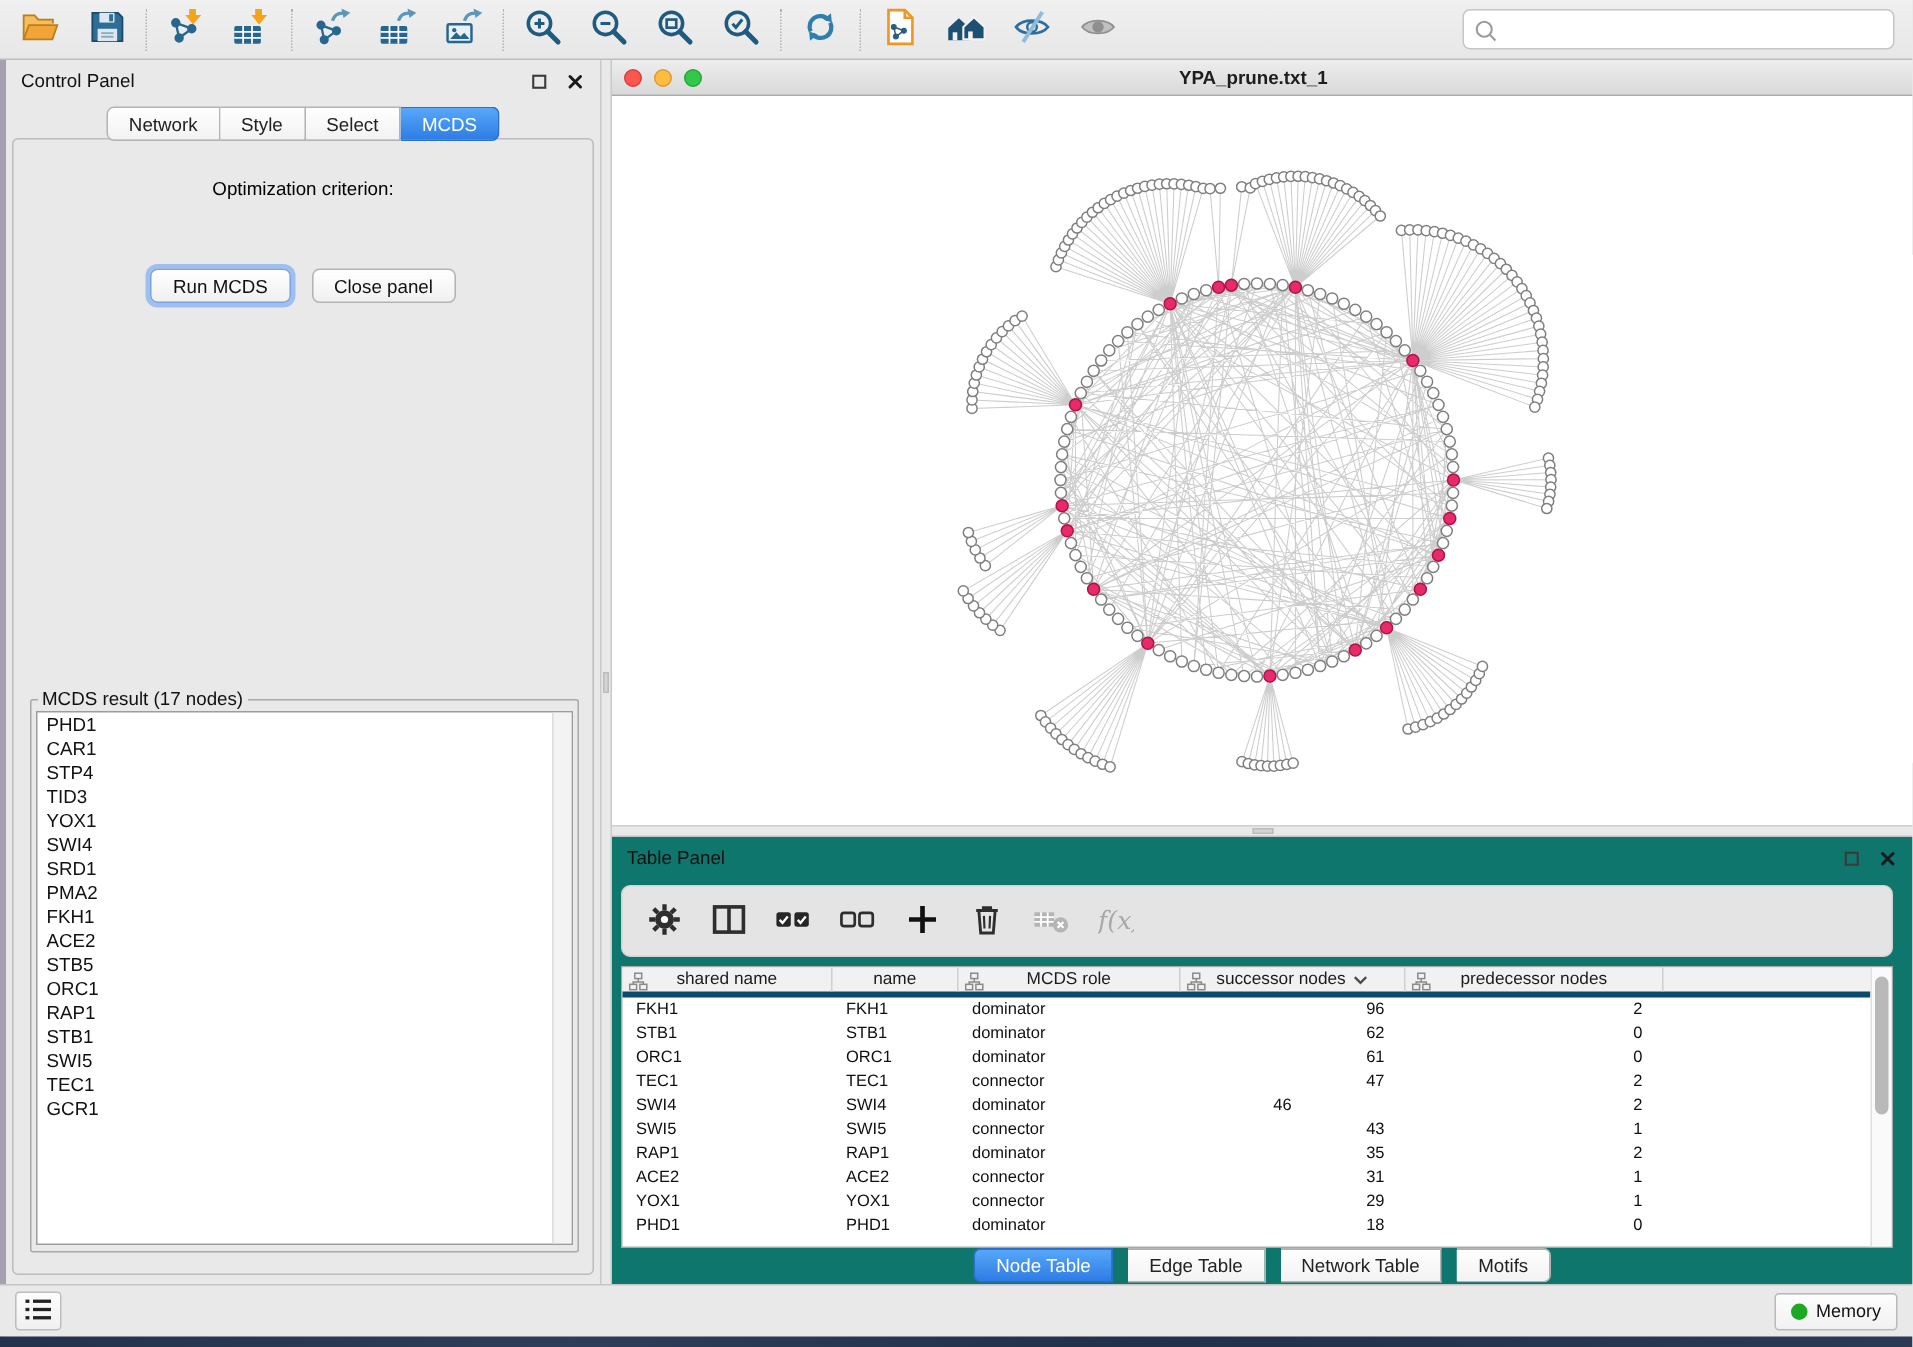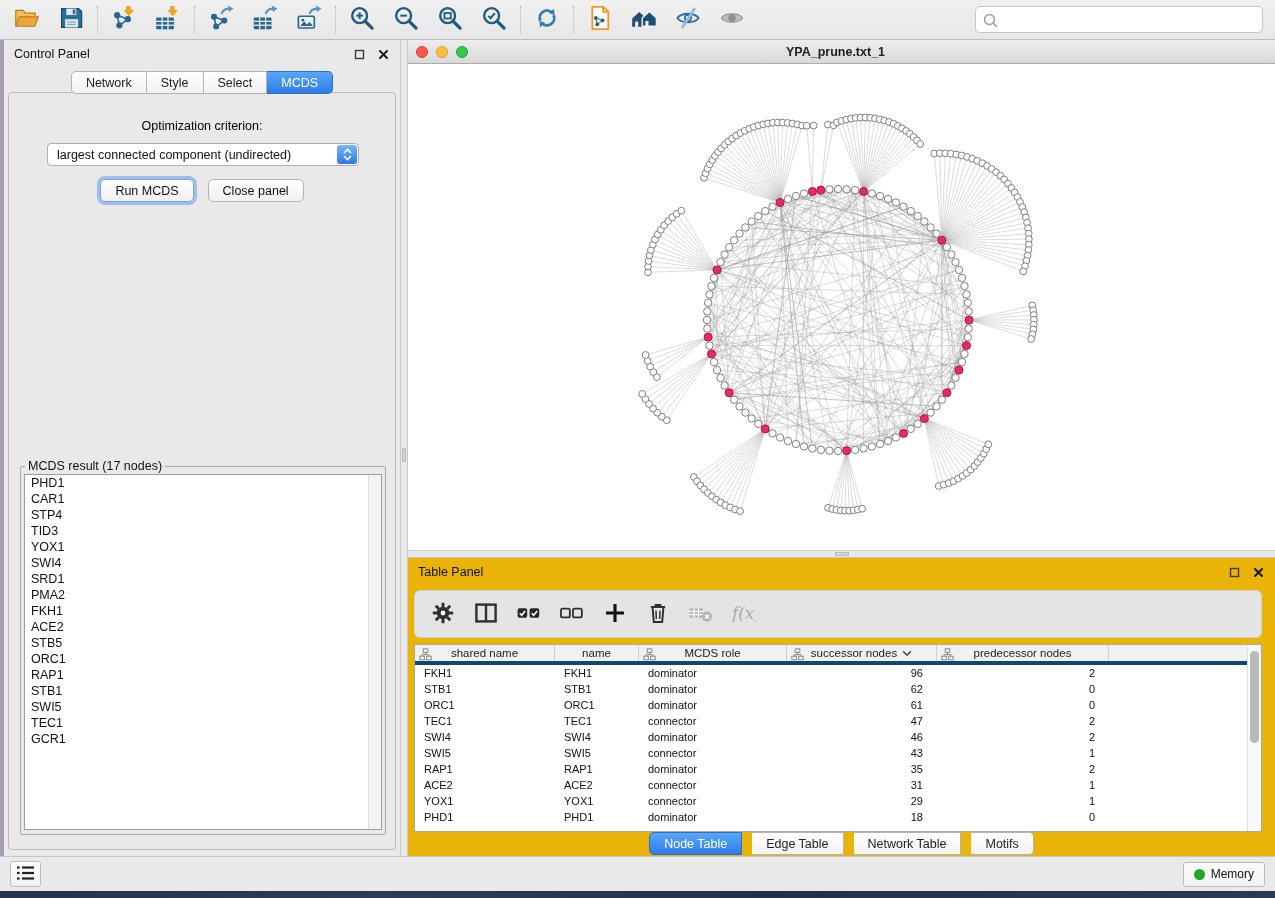--- a/index.html
+++ b/index.html
@@ -74,21 +74,21 @@
     border-bottom:1px solid #ababab; display:flex; align-items:center; padding:0 8px; }
   .lights { display:flex; gap:8px; }
   .light { width:12px; height:12px; border-radius:50%; display:inline-block; cursor:pointer; }
   .light.red { background:#fc5650; border:1px solid #db3e38; }
   .light.yellow { background:#fdbe40; border:1px solid #df9b2d; }
   .light.green { background:#34c84a; border:1px solid #24a534; }
   .net-title { position:absolute; left:0; right:12px; text-align:center; font-size:12.5px; font-weight:bold; color:#1d1d1d; pointer-events:none; }
   .net-canvas { height:486px; background:#fff; position:relative; }
 
   
-  .table-panel { position:relative; height:298px; background:#eab308; }
+  .table-panel { position:relative; height:298px; background:#0f766e; }
   .tp-header { position:absolute; left:0; top:0; width:100%; height:28px; display:flex; align-items:center; padding:0 10px; }
   .tp-toolbar { position:absolute; left:6px; top:32px; width:848px; height:48px; background:#e4e4e4;
     border:1px solid #d2d2d2; border-radius:6px; display:flex; align-items:center; padding-left:14px; gap:15px; }
   .tt-btn { width:28px; height:30px; background:none; border:none; display:flex; align-items:center; justify-content:center; cursor:pointer; }
   .tt-btn.disabled { cursor:default; }
 
   .tbl-wrap { position:absolute; left:6px; top:86px; width:848px; height:188px; background:#fff;
     border:1px solid #a9a9a9; }
   .tbl-header { position:absolute; left:0; top:0; right:14px; height:20px; background:#f1f1f1;
     border-bottom:4px solid #0c4a6e; display:flex; }
@@ -328,29 +328,20 @@
         </span>
       </div>
       <div class="cp-tabs" id="cp-tabs">
           <button class="seg-tab">Network</button>
           <button class="seg-tab">Style</button>
           <button class="seg-tab">Select</button>
           <button class="seg-tab active">MCDS</button>
         </div>
       <div class="cp-pane">
         <div class="crit-label">Optimization criterion:</div>
-        <div class="dropdown">
-          <span class="dd-text">largest connected component (undirected)</span>
-          <span class="dd-btn">
-            <svg width="9" height="13" viewBox="0 0 9 13">
-                <path d="M1 5L4.5 1.4 8 5" fill="none" stroke="#fff" stroke-width="1.6"></path>
-                <path d="M1 8L4.5 11.6 8 8" fill="none" stroke="#fff" stroke-width="1.6"></path>
-              </svg>
-          </span>
-        </div>
         <div class="btn-row">
           <button class="mac-btn focused">Run MCDS</button>
           <button class="mac-btn">Close panel</button>
         </div>
         <fieldset class="result-box">
           <legend>MCDS result (17 nodes)</legend>
           <div class="result-list" id="mcds-list">
 
           <div class="result-item">PHD1</div>
               <div class="result-item">CAR1</div>
@@ -811,21 +802,21 @@
                 <div class="td-cell left" style="width: 140px;">TEC1</div>
                 <div class="td-cell left" style="width: 84px;">TEC1</div>
                 <div class="td-cell left" style="width: 148px;">connector</div>
                 <div class="td-cell right" style="width: 150px;">47</div>
                 <div class="td-cell right" style="width: 172px;">2</div>
               </div>
               <div class="tbl-row">
                 <div class="td-cell left" style="width: 140px;">SWI4</div>
                 <div class="td-cell left" style="width: 84px;">SWI4</div>
                 <div class="td-cell left" style="width: 148px;">dominator</div>
-                <div class="td-cell right" style="width: 150px;">46</div>
+                <div class="td-cell right" style="width: 150px; text-align: center;">46</div>
                 <div class="td-cell right" style="width: 172px;">2</div>
               </div>
               <div class="tbl-row">
                 <div class="td-cell left" style="width: 140px;">SWI5</div>
                 <div class="td-cell left" style="width: 84px;">SWI5</div>
                 <div class="td-cell left" style="width: 148px;">connector</div>
                 <div class="td-cell right" style="width: 150px;">43</div>
                 <div class="td-cell right" style="width: 172px;">1</div>
               </div>
               <div class="tbl-row">

